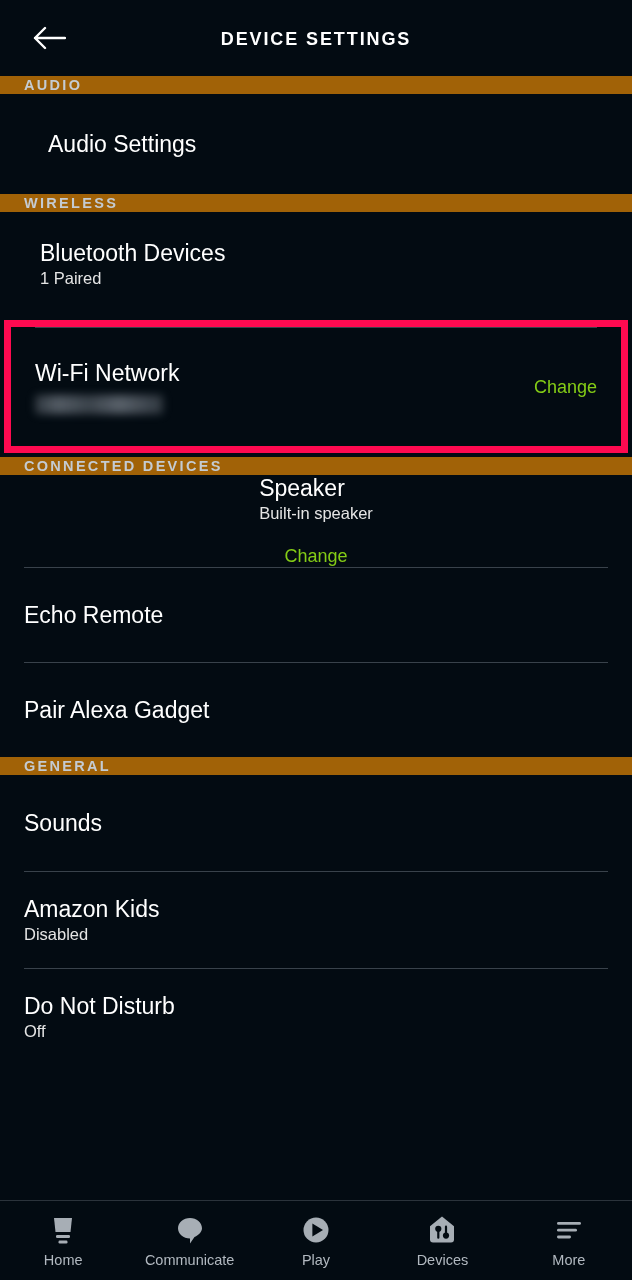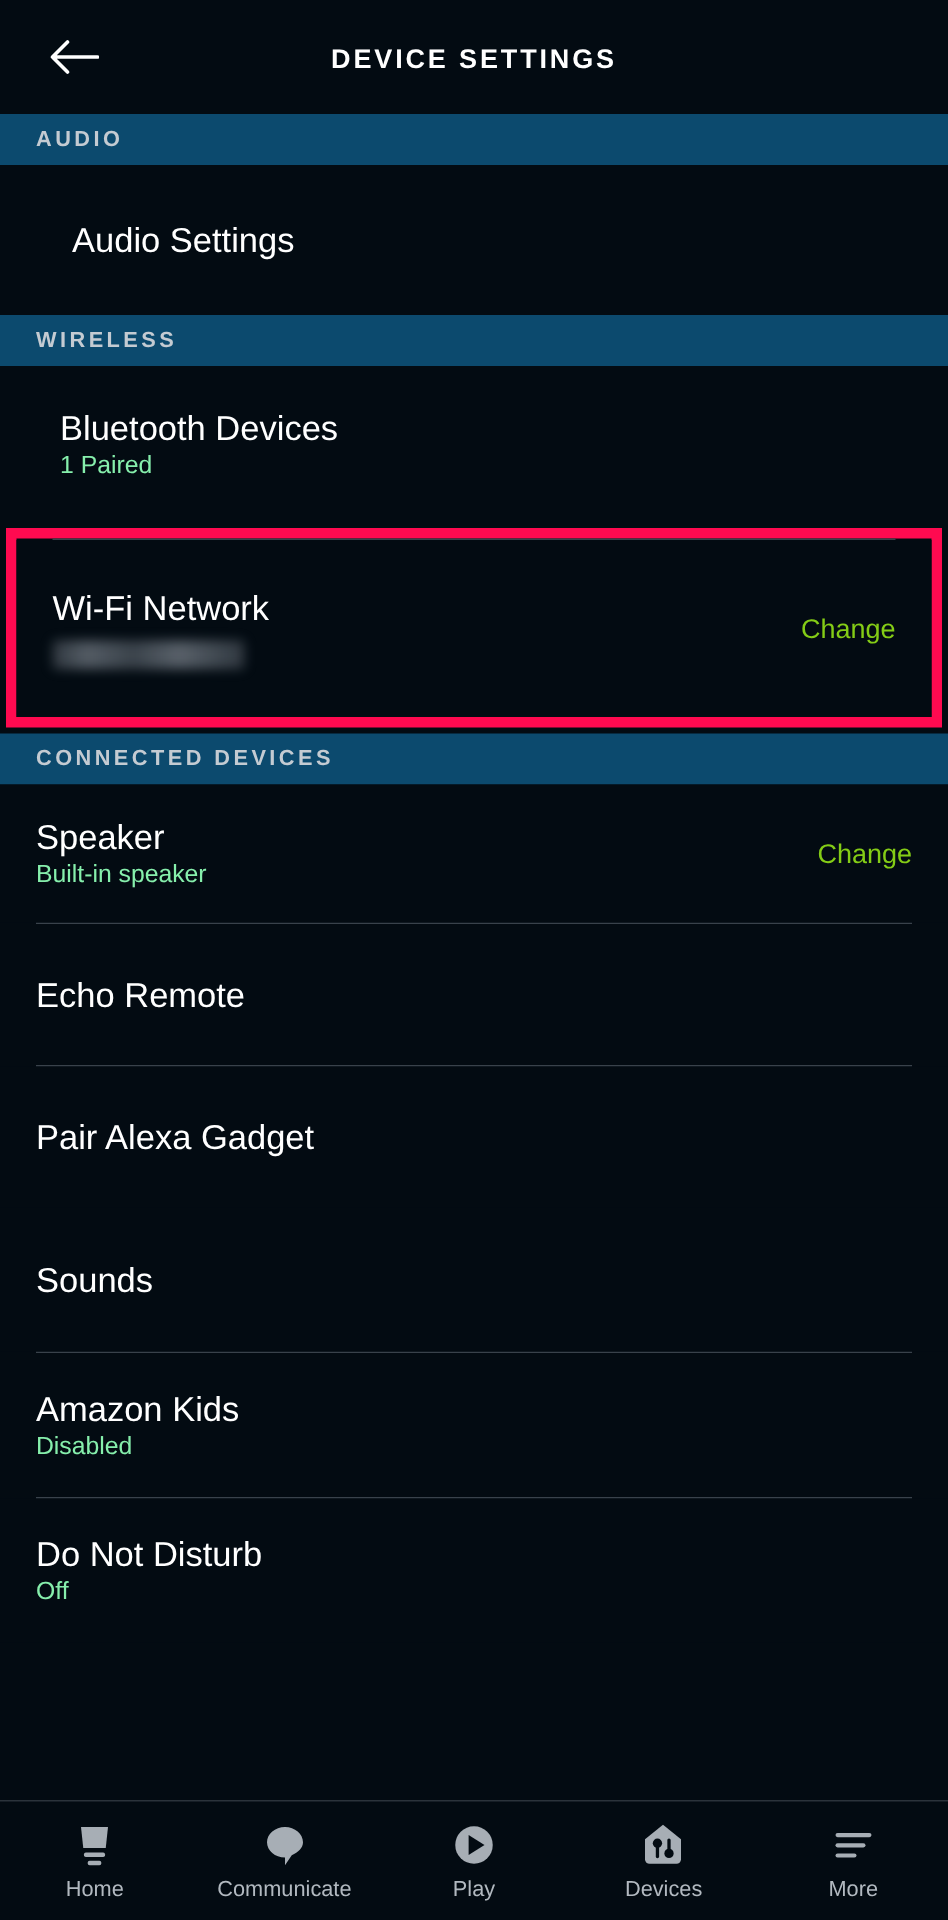--- a/index.html
+++ b/index.html
@@ -46,22 +46,22 @@
 
   
   .list {
     flex: 1 1 auto;
     background: #030b12;
     overflow: hidden;
     position: relative;
   }
 
   .section-header {
-    background: #0c4a6e;
-    height: 34px;
+    background: #a16207;
+    height: 18px;
     display: flex; align-items: center;
     padding: 0 24px;
     color: #c4cbd2;
     font-size: 14.5px;
     font-weight: bold;
     letter-spacing: 2.3px;
     text-transform: uppercase;
   }
 
   .row {
@@ -73,41 +73,41 @@
     cursor: pointer;
   }
   .row-text { display: flex; flex-direction: column; gap: 3px; }
   .row-title {
     color: #ffffff;
     font-size: 23px;
     line-height: 1.15;
     font-weight: normal;
   }
   .row-sub {
-    color: #86efac;
+    color: #e5e5e5;
     font-size: 16.5px;
     line-height: 1.15;
   }
   .row-action {
     color: #84cc16;
     font-size: 18px;
     white-space: nowrap;
     cursor: pointer;
   }
   .divider {
     height: 1px;
     background: #39424b;
     margin: 0 24px;
   }
 
   
   .h-audio     { height: 100px; padding-left: 48px; }
   .h-bt        { height: 104px; padding-left: 40px; }
   .h-wifi      { height: 118px; }
-  .h-speaker   { height: 92px; }
+  .h-speaker   { height: 92px; flex-direction: column; }
   .h-plain     { height: 94px; }
   .h-sounds    { height: 96px; }
   .h-kids      { height: 96px; }
   .h-dnd       { height: 96px; }
 
   
   .redacted {
     width: 128px; height: 19px;
     margin-top: 5px;
     border-radius: 2px;
@@ -210,20 +210,21 @@
         <div class="row-title">Echo Remote</div>
       </div>
     </div>
     <div class="divider"></div>
     <div class="row h-plain">
       <div class="row-text">
         <div class="row-title">Pair Alexa Gadget</div>
       </div>
     </div>
 
+    <div class="section-header">GENERAL</div>
     <div class="row h-sounds">
       <div class="row-text">
         <div class="row-title">Sounds</div>
       </div>
     </div>
     <div class="divider"></div>
     <div class="row h-kids">
       <div class="row-text">
         <div class="row-title">Amazon Kids</div>
         <div class="row-sub">Disabled</div>

